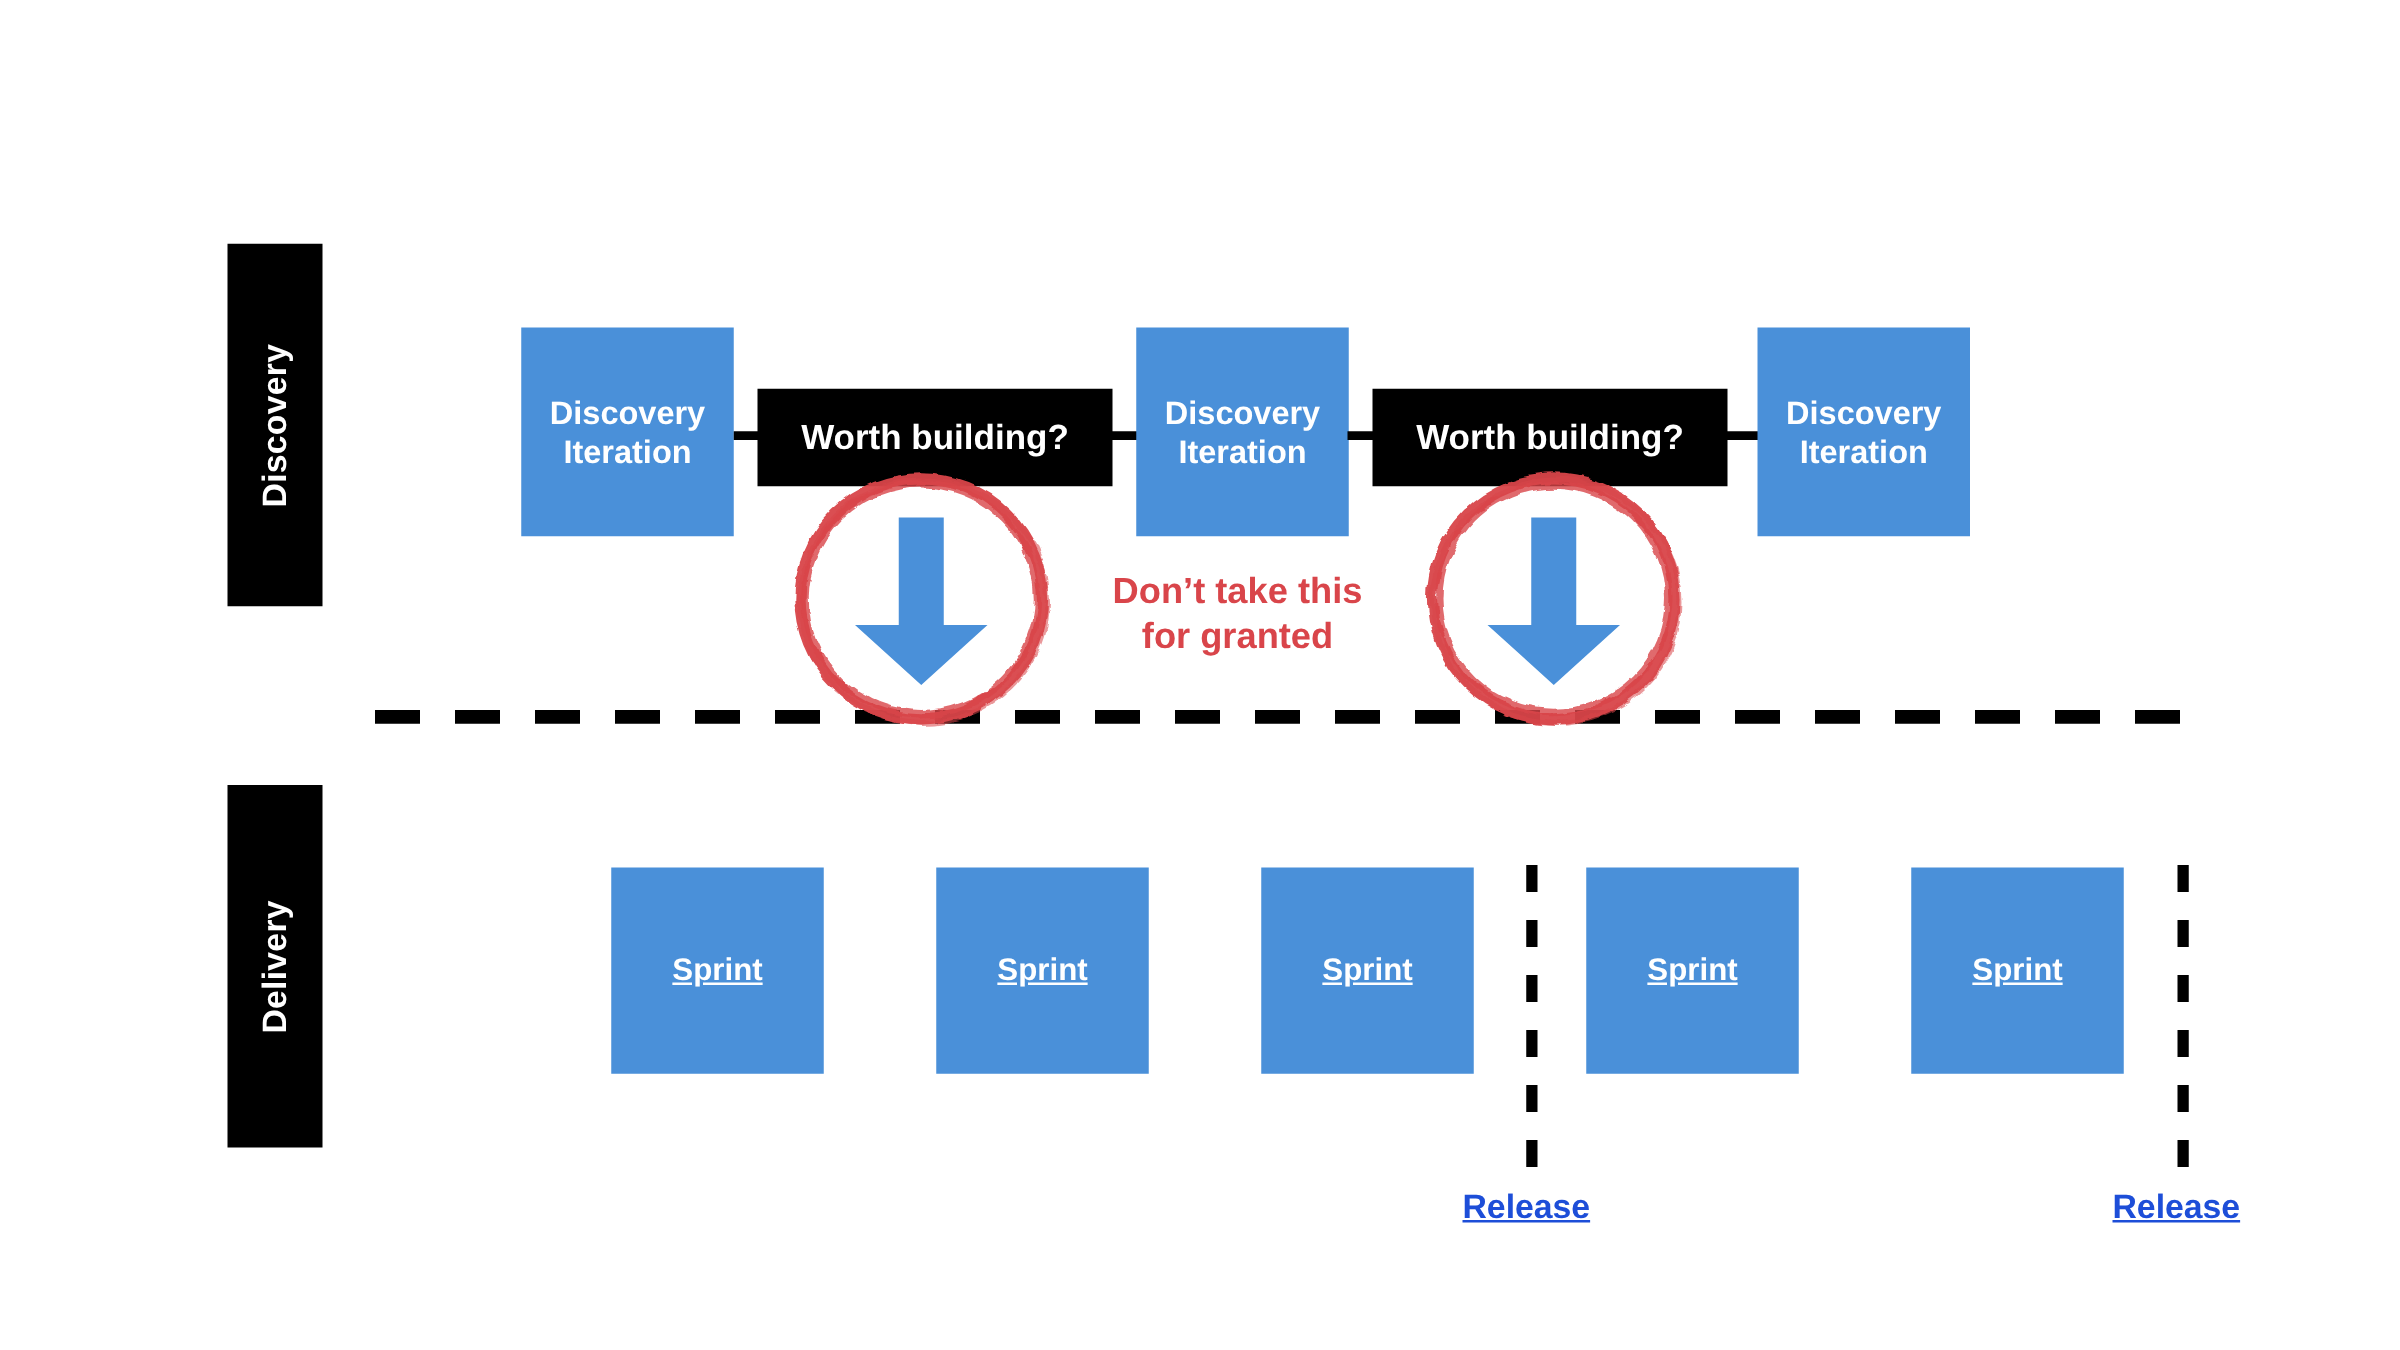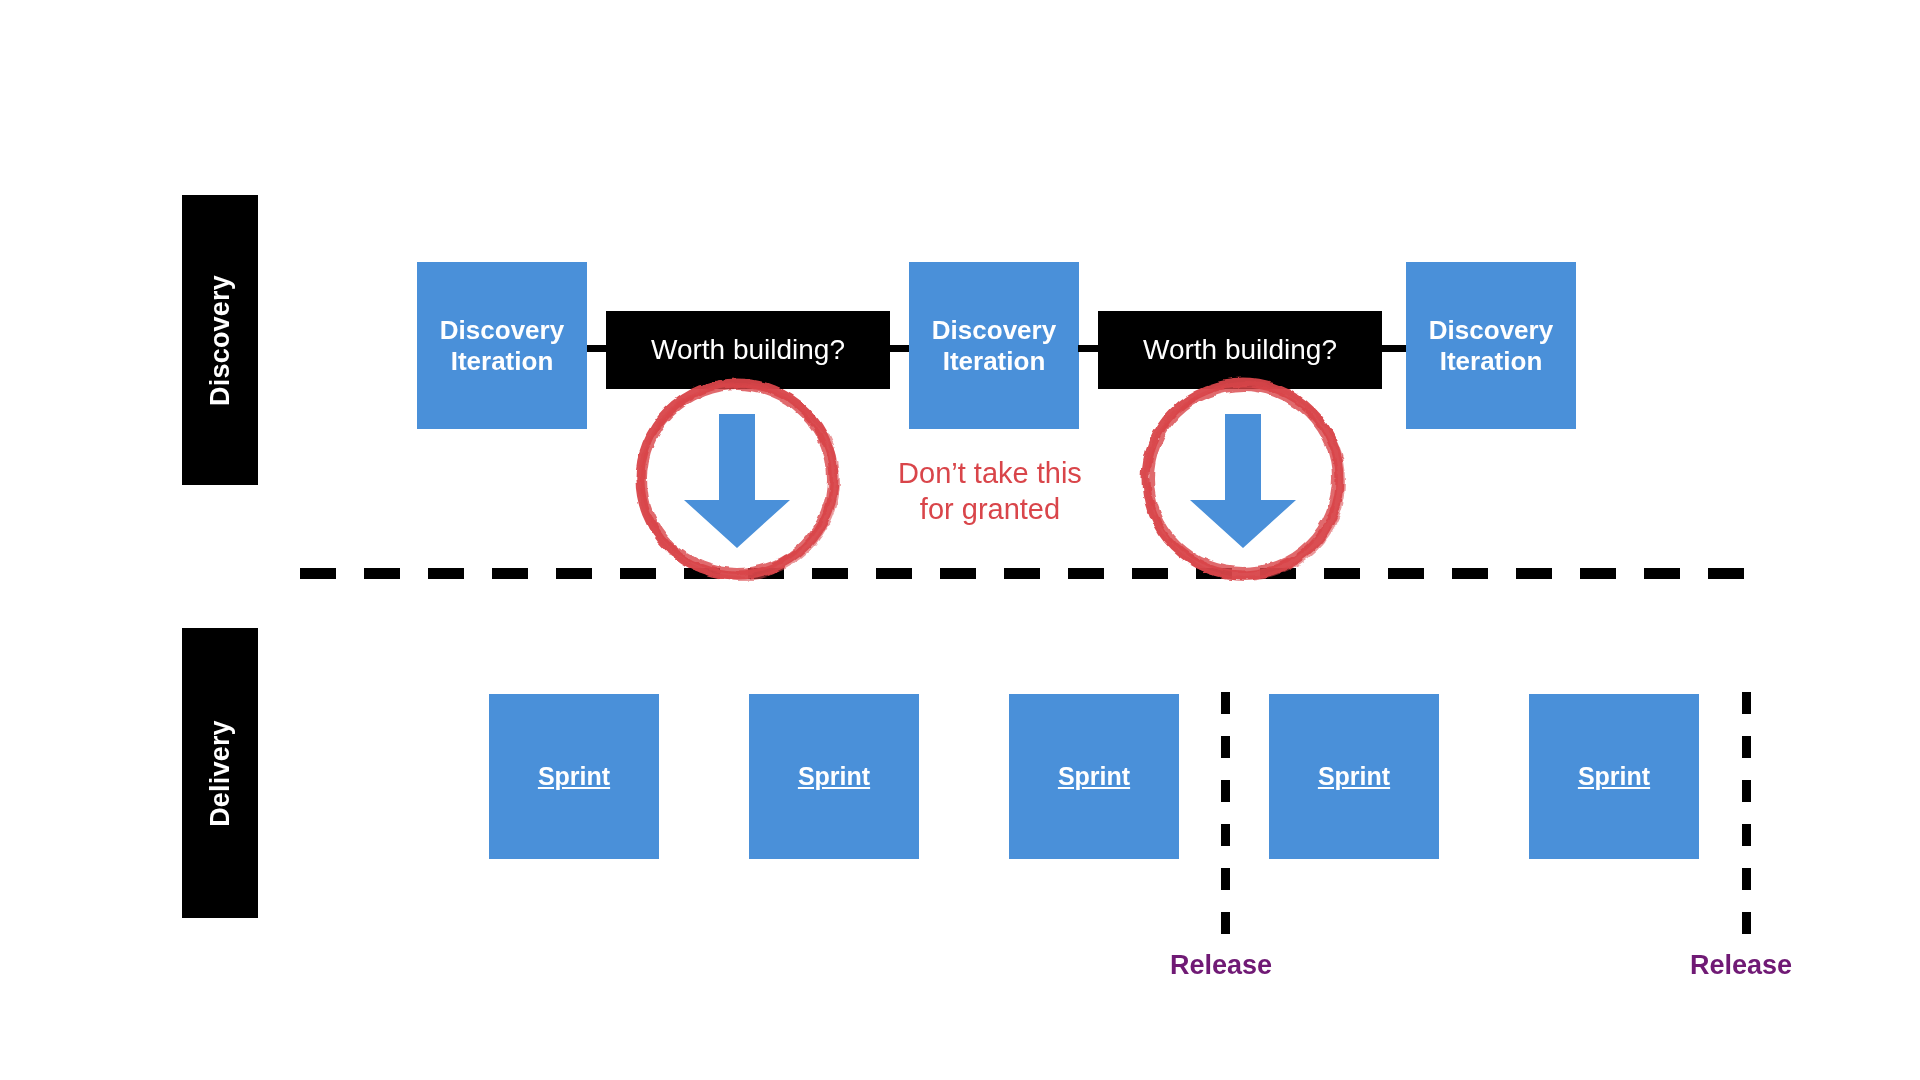--- a/index.html
+++ b/index.html
@@ -29,47 +29,48 @@
     line-height:1.18;
   }
   .blue-box .bb-text{display:block;}
   .discovery-box{font-size:26px;}
   .sprint-box{font-size:25px;text-decoration:underline;}
 
   
   .gate-box{
     position:absolute;background:#000000;
     display:flex;align-items:center;justify-content:center;
-    color:#ffffff;font-weight:normal;font-size:28px;white-space:nowrap;
+    color:#ffffff;font-weight:bold;font-size:28px;white-space:nowrap;
   }
 
   
   .connector{position:absolute;background:#000000;height:7px;}
 
   
   .divider{
     position:absolute;height:11px;
     background-image:repeating-linear-gradient(
       to right,#000 0 36px,transparent 36px 64px);
   }
 
   
   .release-line{
     position:absolute;width:9px;
     background-image:repeating-linear-gradient(
       to bottom,#000 0 22px,transparent 22px 44px);
   }
   .release-label{
-    position:absolute;font-weight:bold;font-size:27px;color:#701a75;
+    position:absolute;font-weight:bold;font-size:27px;color:#1d4ed8;
     white-space:nowrap;
+    text-decoration:underline;
   }
 
   
   .annotation{
-    position:absolute;color:#d9454a;font-weight:normal;font-size:29px;
+    position:absolute;color:#d9454a;font-weight:bold;font-size:29px;
     line-height:1.25;text-align:center;white-space:nowrap;
   }
 
   
   .overlay{position:absolute;left:0;top:0;width:1920px;height:1080px;
     pointer-events:none;}
 </style>
 </head>
 <body>
 

